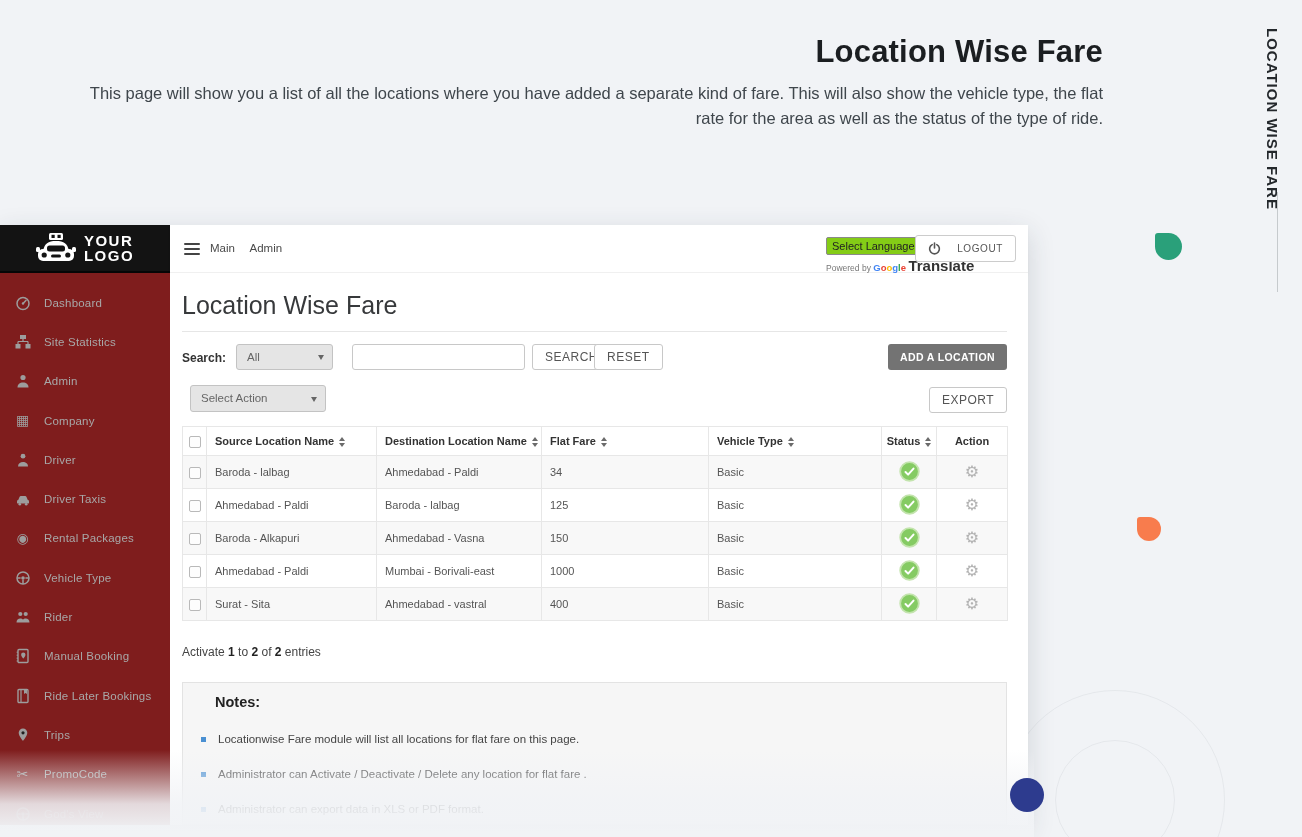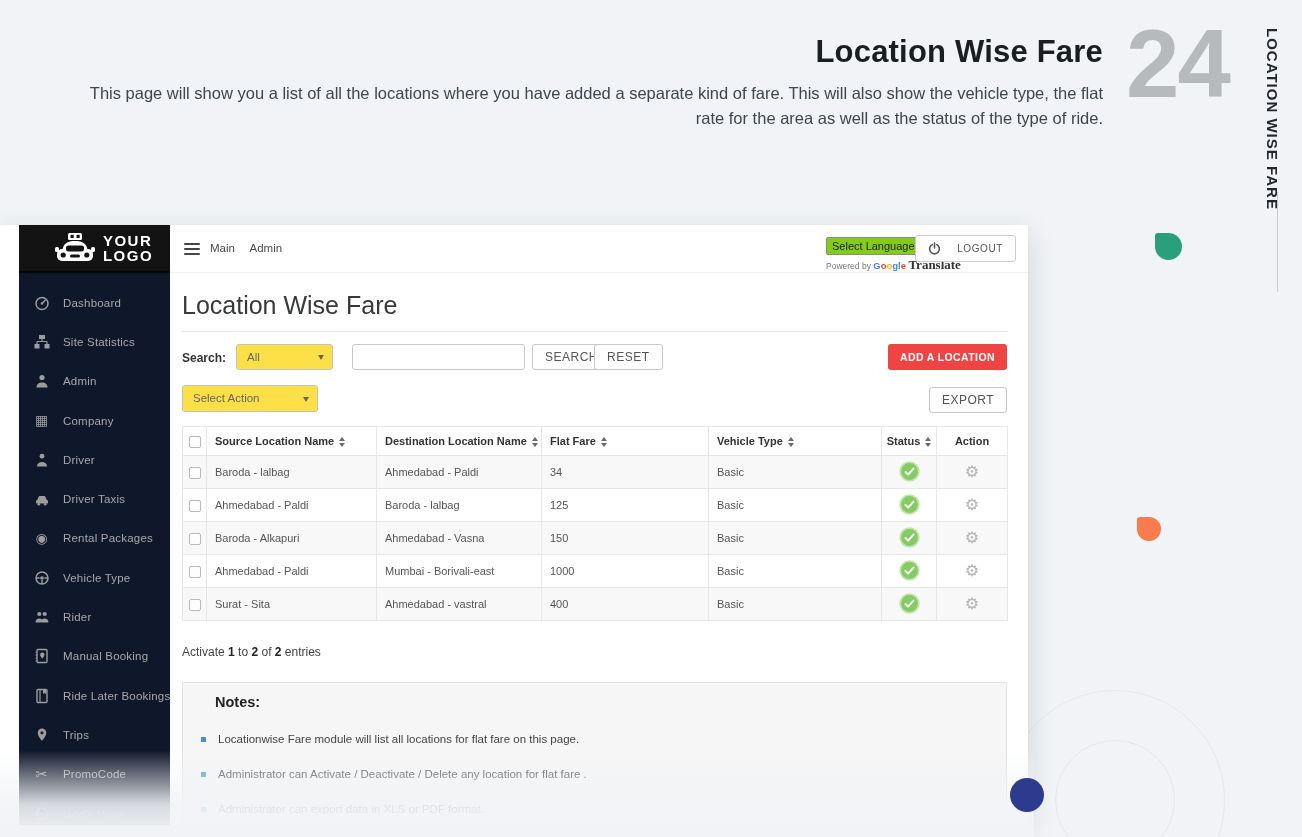--- a/index.html
+++ b/index.html
@@ -32,21 +32,21 @@
   .dot-blue   { position:absolute; left:1010px; top:778px; width:34px; height:34px;
                 background:#2d3b8e; border-radius:50%; z-index:6; }
 
   
   .shot { position:absolute; left:0; top:225px; width:1028px; height:600px; z-index:1;
           box-shadow:0 8px 26px rgba(40,50,60,.16); background:#fff; }
   .fade-overlay { position:absolute; left:0; top:750px; width:1034px; height:87px; z-index:5;
           background:linear-gradient(180deg, rgba(241,243,246,0) 0%, rgba(241,243,246,.88) 62%, #f1f3f6 96%); }
 
   
-  .sidebar { position:absolute; left:0; top:0; width:170px; height:600px; background:#0f172a;margin-left:19px; }
+  .sidebar { position:absolute; left:0; top:0; width:170px; height:600px; background:#7f1d1d; }
   .logo-strip { position:absolute; left:0; top:0; width:170px; height:48px; background:#131313;
                 border-bottom:2px solid #060606; display:flex; align-items:center; justify-content:center; gap:8px; }
   .logo-text { color:#fff; font-size:15px; font-weight:700; letter-spacing:1.5px; line-height:15px; }
   .menu { position:absolute; left:0; top:58px; width:194px; }
   .menu-item { height:39.3px; display:flex; align-items:center; padding-left:14px; cursor:pointer; }
   .menu-item .mi-icon { width:17px; height:17px; display:flex; align-items:center; justify-content:center;
                         color:#9d9d9d; font-size:14px; line-height:17px; flex:0 0 17px; }
   .menu-item .mi-label { margin-left:13px; font-size:11.5px; color:#a8a8a8; letter-spacing:.2px; }
   .menu-item .mi-caret { margin-left:auto; margin-right:14px; }
   .menu-item.faded { opacity:.45; }
@@ -57,48 +57,48 @@
   .hamburger { position:absolute; left:14px; top:18px; width:16px; cursor:pointer; }
   .hamburger div { width:16px; height:2px; background:#444; border-radius:1px; margin-bottom:3px; }
   .crumbs { position:absolute; left:40px; top:17px; font-size:11.5px; color:#4a4a4a; }
   .crumbs span { margin-right:12px; }
   .lang-box { position:absolute; right:96px; top:12px; width:106px; height:18px; background:#84cc16;
               border:1px solid #8a8a8a; border-radius:2px; font-size:11px; color:#222;
               line-height:16px; padding:0 14px 0 5px; cursor:pointer; }
   .lang-box .caret { position:absolute; right:5px; top:6px; }
   .powered { position:absolute; right:96px; top:32px; width:106px; font-size:8.5px; color:#777;
              white-space:nowrap; text-align:left; }
-  .powered b { color:#333; font-size:13px;font-family:Liberation Serif, serif; }
+  .powered b { color:#333; font-size:15px; }
   .g1{color:#4285F4}.g2{color:#EA4335}.g3{color:#FBBC05}.g4{color:#4285F4}.g5{color:#34A853}.g6{color:#EA4335}
   .powered .gword { font-weight:700; font-size:9.5px; }
   .logout-btn { position:absolute; right:12px; top:10px; height:27px; padding:0 12px; background:#fff;
                 border:1px solid #ccc; border-radius:3px; display:flex; align-items:center; gap:16px;
                 font-size:10px; color:#555; letter-spacing:.6px; cursor:pointer; }
 
   
   .content { position:absolute; left:170px; top:48px; width:858px; height:552px; background:#fff; }
   .page-title { position:absolute; left:12px; top:18px; font-size:25px; font-weight:400; color:#37393b; }
   .title-rule { position:absolute; left:12px; right:21px; top:58px; height:1px; background:#e6e6e6; }
 
   .search-label { position:absolute; left:12px; top:78px; font-size:12px; font-weight:700; color:#333; }
-  .select { position:absolute; background:#fde047; border:1px solid #c3c3c3; border-radius:3px;
+  .select { position:absolute; background:#e5e5e5; border:1px solid #c3c3c3; border-radius:3px;
             font-size:11.5px; color:#666; cursor:pointer; }
   .select .caret { position:absolute; right:8px; top:50%; margin-top:-2px; }
   .sel-all { left:66px; top:71px; width:97px; height:26px; line-height:24px; padding-left:10px; }
   .search-input { position:absolute; left:182px; top:71px; width:173px; height:26px;
                   border:1px solid #c8c8c8; border-radius:3px; padding:0 8px; font-size:11.5px; color:#333;
                   font-family:"Liberation Sans","DejaVu Sans",sans-serif; }
   .btn { position:absolute; height:26px; line-height:24px; background:#fff; border:1px solid #c8c8c8;
          border-radius:3px; font-size:12px; color:#555; letter-spacing:.5px; padding:0 12px; cursor:pointer; }
   .btn-search { left:362px; top:71px; }
   .btn-reset  { left:424px; top:71px; }
   .btn-add { position:absolute; right:21px; top:71px; height:26px; line-height:26px; padding:0 12px;
-             background:#ef4444; border:none; border-radius:3px; color:#fff; font-size:10.5px;
+             background:#737373; border:none; border-radius:3px; color:#fff; font-size:10.5px;
              font-weight:700; letter-spacing:.4px; cursor:pointer; }
-  .sel-action { left:12px; top:112px; width:136px; height:27px; line-height:25px; padding-left:10px; }
+  .sel-action { left:20px; top:112px; width:136px; height:27px; line-height:25px; padding-left:10px; }
   .btn-export { right:21px; top:114px; left:auto; }
 
   
   .fare-table { position:absolute; left:12px; top:153px; width:825px; border-collapse:collapse;
                 table-layout:fixed; font-size:11px; color:#555; }
   .fare-table th, .fare-table td { border:1px solid #e7e7e7; padding:0 0 0 8px; text-align:left; }
   .fare-table th { height:29px; font-size:11px; font-weight:700; color:#333; background:#fff; }
   .fare-table td { height:33px; }
   .fare-table tbody tr:nth-child(odd) { background:#f8f8f8; }
   .col-cb { width:24px; } .col-src { width:170px; } .col-dst { width:165px; }
@@ -133,21 +133,20 @@
 </head>
 <body>
 
 <div id="stage">
 
   <div class="ring ring1"></div>
   <div class="ring ring2"></div>
 
   <div class="doc-title">Location Wise Fare</div>
   <div class="doc-desc">This page will show you a list of all the locations where you have added a separate kind of fare. This will also show the vehicle type, the flat rate for the area as well as the status of the type of ride.</div>
-  <div class="chapter-num">24</div>
   <div class="side-label">LOCATION WISE FARE</div>
   <div class="side-line"></div>
 
   <div class="dot-teal"></div>
   <div class="dot-orange"></div>
 
   <div class="shot">
 
     <div class="sidebar">
       <div class="logo-strip">

